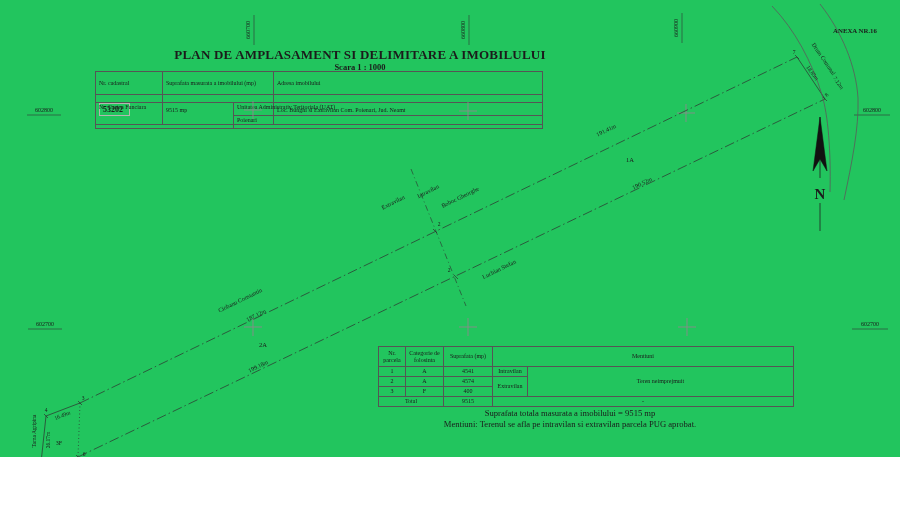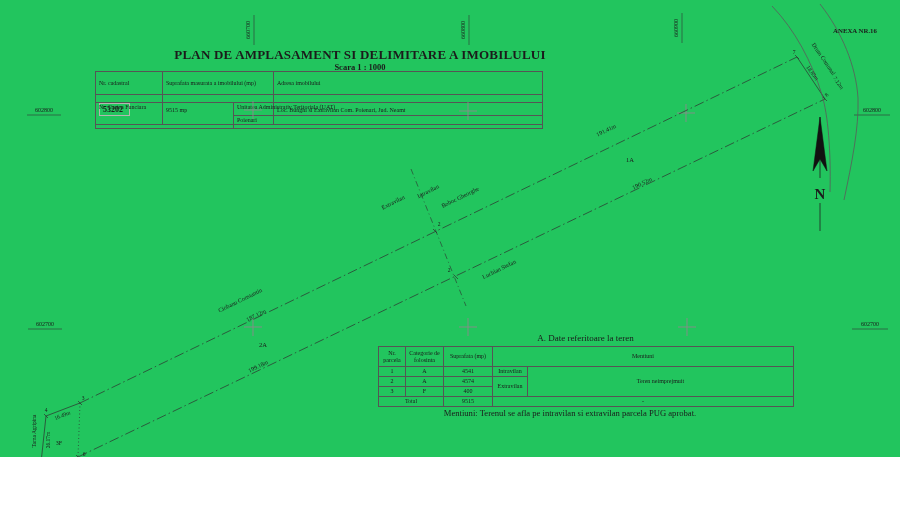--- a/index.html
+++ b/index.html
@@ -60,21 +60,20 @@
         <tr style="height:13px">
       <td rowspan="2">Nr. Cartea Funciara</td>
       <td>Unitatea Administrativ Teritoriala (UAT)</td>
     </tr>
     <tr style="height:13px">
       <td>Poienari</td>
     </tr>
   </tbody>
     </table>
 
-  <div class="abs ta-title">A. Date referitoare la teren</div>
   <table class="abs atab">
     <colgroup>
         <col style="width:27px">
         <col style="width:38px">
         <col style="width:49px">
         <col style="width:35px">
         <col style="width:266px">
       </colgroup>
     <tbody>
         <tr style="height:20px">
@@ -103,20 +102,21 @@
     </tr>
     <tr style="height:10px">
       <td colspan="2">Total</td>
       <td>9515</td>
       <td colspan="2">-</td>
     </tr>
   </tbody>
     </table>
 
   <div class="abs summary">
+    <div>Suprafata totala masurata a imobilului = 9515 mp</div>
     <div>Mentiuni: Terenul se afla pe intravilan si extravilan parcela PUG aprobat.</div>
   </div>
 
   <svg width="900" height="525" viewBox="0 0 900 525">
 
     <g stroke="#8b8b8b" stroke-width="0.9">
       <path d="M244,110 H262 M253,101 V119"></path>
       <path d="M459,111 H477 M468,102 V120"></path>
       <path d="M677,113 H695 M686,104 V122"></path>
       <path d="M244,327 H262 M253,318 V336"></path>

